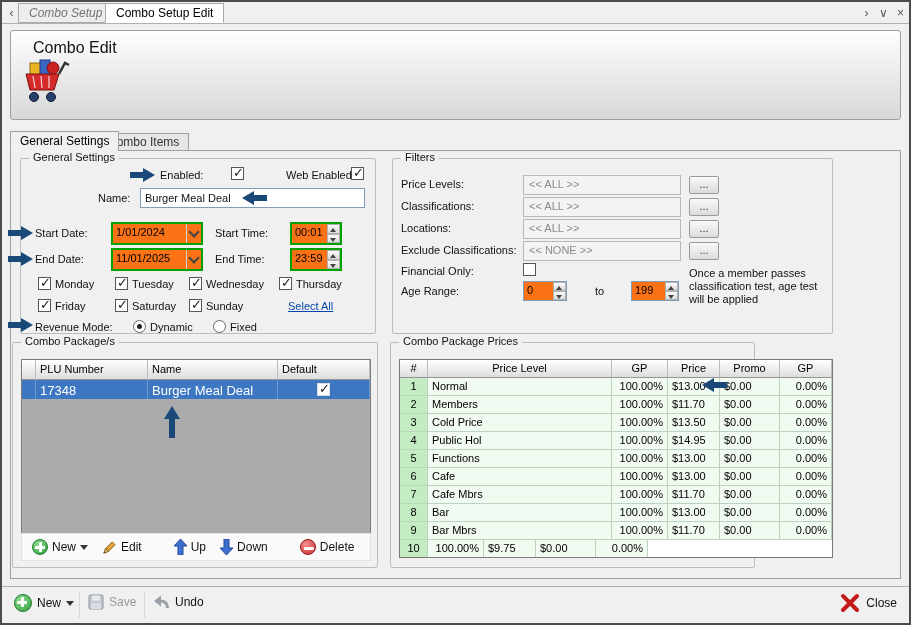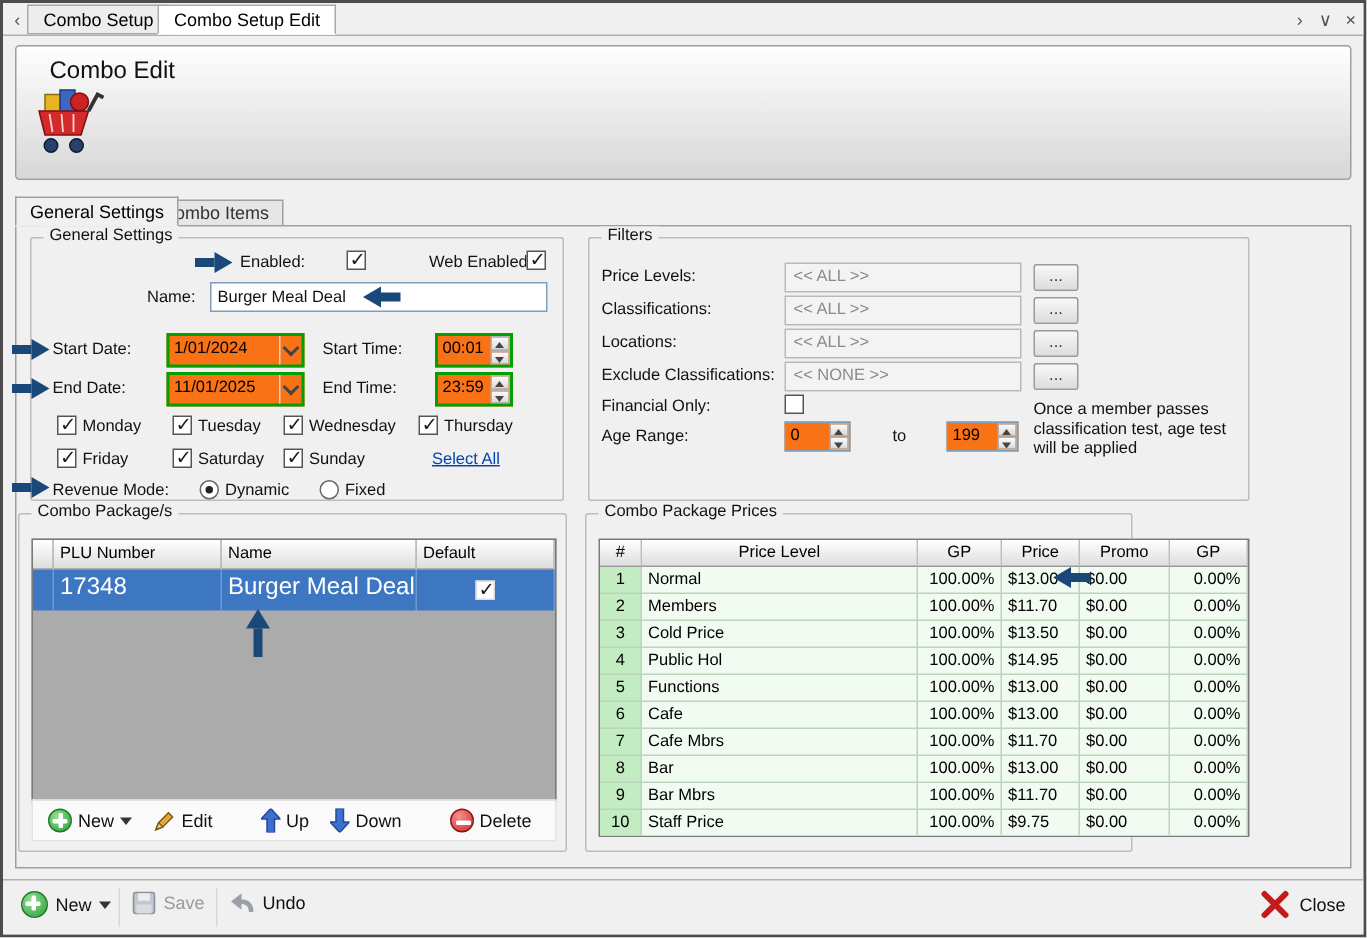--- a/index.html
+++ b/index.html
@@ -9,21 +9,21 @@
     --link:#0645ad;
   }
   *{box-sizing:border-box;}
   body{margin:0;background:#fff;font-family:"Liberation Sans","DejaVu Sans",sans-serif;}
   .window{position:relative;width:911px;height:625px;border:2px solid #4c4c4c;background:#f0f0f0;overflow:hidden;}
 
   
   .tabstrip{position:absolute;left:0;top:0;width:100%;height:22px;background:#f0f0f0;border-bottom:1px solid #b0b0b0;}
   .navbtn{position:absolute;top:2px;width:15px;height:18px;text-align:center;line-height:18px;font-size:12px;color:#555;}
   .wtab{position:absolute;top:1px;height:20px;line-height:19px;padding:0 10px;font-size:12px;border:1px solid #a9a9a9;background:#ededed;white-space:nowrap;}
-  .wtab.inactive{color:#000000;left:16px;}
+  .wtab.inactive{color:#737373;left:16px;font-style:italic;}
   .wtab.active{left:103px;background:#fff;color:#000;border-bottom:1px solid #fff;z-index:2;}
 
   
   .header{position:absolute;left:8px;top:28px;width:891px;height:90px;border:1px solid #9f9f9f;border-radius:3px;background:linear-gradient(#fefefe,#d7d7d7);}
   .header-title{position:absolute;left:22px;top:8px;font-size:16px;color:#111;}
   .cart{position:absolute;left:10px;top:24px;}
 
   
   .mtab{position:absolute;font-size:12px;padding:0 9px;border:1px solid #a0a0a0;white-space:nowrap;}
   .mtab.active{left:8px;top:129px;height:20px;line-height:19px;background:#f0f0f0;border-bottom:1px solid #f0f0f0;z-index:3;}
@@ -69,21 +69,21 @@
   .ann-l::before{content:"";position:absolute;left:12px;top:4px;width:13px;height:6px;background:var(--navy);}
   .ann-l::after{content:"";position:absolute;left:0;top:0;border-right:12px solid var(--navy);border-top:7px solid transparent;border-bottom:7px solid transparent;}
   .ann-u{width:16px;height:32px;}
   .ann-u::before{content:"";position:absolute;top:0;left:0;border-bottom:13px solid var(--navy);border-left:8px solid transparent;border-right:8px solid transparent;}
   .ann-u::after{content:"";position:absolute;top:13px;left:5px;width:6px;height:19px;background:var(--navy);}
 
   
   .pkg-grid{position:absolute;left:8px;top:16px;width:350px;height:176px;border:1px solid #7a7a7a;background:#ababab;overflow:hidden;}
   .grow{display:flex;}
   .ph{background:linear-gradient(#ffffff,#dddddd);border-right:1px solid #bdbdbd;border-bottom:1px solid #969696;font-size:11px;padding:3px 4px;height:20px;white-space:nowrap;overflow:hidden;}
-  .pc{font-size:16px;padding:3px 4px;height:27px;white-space:nowrap;overflow:hidden;}
+  .pc{font-size:13px;padding:3px 4px;height:19px;white-space:nowrap;overflow:hidden;}
   .pkg-row{background:var(--sel);color:#fff;}
   .pkg-row .pc{border-right:1px solid rgba(255,255,255,.25);}
   .pcol0{width:14px;flex:none;}
   .pcol1{width:112px;flex:none;}
   .pcol2{width:130px;flex:none;}
   .pcol3{width:92px;flex:none;}
   .center{display:flex;align-items:center;justify-content:center;}
   .cb.ondark{border-color:#ddd;}
   .pkg-toolbar{position:absolute;left:8px;top:190px;width:350px;height:28px;background:#fafafa;border:1px solid #e2e2e2;display:flex;align-items:center;padding:0 4px;gap:2px;}
   .tbtn{display:flex;align-items:center;gap:4px;font-size:12px;color:#111;padding:2px 6px;white-space:nowrap;}
@@ -382,21 +382,20 @@
       <div class="grow">
         <div class="qc qcol0 numcell">9</div>
         <div class="qc qcol1">Bar Mbrs</div>
         <div class="qc qcol2 r">100.00%</div>
         <div class="qc qcol3">$11.70</div>
         <div class="qc qcol4">$0.00</div>
         <div class="qc qcol5 r">0.00%</div>
       </div>
       <div class="grow">
         <div class="qc qcol0 numcell">10</div>
-        <div class="qc qcol1">Staff Price</div>
         <div class="qc qcol2 r">100.00%</div>
         <div class="qc qcol3">$9.75</div>
         <div class="qc qcol4">$0.00</div>
         <div class="qc qcol5 r">0.00%</div>
       </div>
     </div>
   </div>
 
   <div class="footer">
     <div class="fbtn" style="left:12px;top:7px;">

